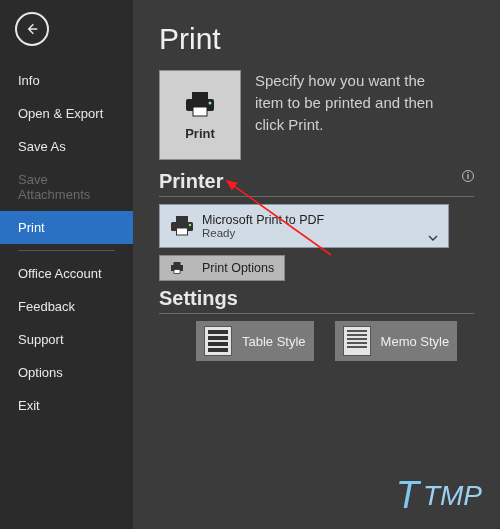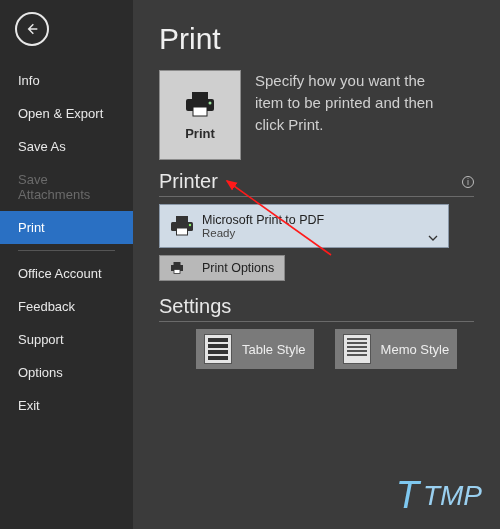--- a/index.html
+++ b/index.html
@@ -37,23 +37,23 @@
   .print-row { display: flex; gap: 14px; align-items: flex-start; margin-bottom: 10px; }
   .print-tile {
     width: 82px; height: 90px; background: #cfcfcf; color: #2b2b2b;
     display: flex; flex-direction: column; align-items: center; justify-content: center;
     border: 1px solid #8c8c8c; cursor: pointer;
   }
   .print-tile .p-icon { margin-bottom: 8px; }
   .print-tile .p-label { font-size: 13px; font-weight: 600; color: #2b2b2b; }
   .help-text { font-size: 15px; color: #d0d0d0; line-height: 1.45; max-width: 200px; }
   .section-head {
-    font-size: 20px; font-weight: 400; color: #e8e8e8;
+    font-size: 20px; font-weight: 700; color: #e8e8e8;
     border-bottom: 1px solid #6a6a6a; padding-bottom: 3px; margin-top: 6px;
-    display: flex; justify-content: space-between; align-items: center;
+    display: flex; justify-content: space-between; align-items: flex-start;
   }
   .info-dot { width: 12px; height: 12px; border: 1px solid #bcbcbc; border-radius: 50%; color:#bcbcbc; font-size:9px; text-align:center; line-height:11px; }
   .printer-dd {
     margin-top: 7px; height: 44px; background: #d0dbe6; border: 1px solid #8a98a8;
     display: flex; align-items: center; padding: 0 8px; cursor: pointer;
     position: relative; max-width: 290px;
   }
   .printer-dd .dd-icon { width: 28px; height: 28px; display:flex; align-items:center; justify-content:center; }
   .printer-dd .dd-text { flex:1; padding-left:6px; }
   .printer-dd .dd-name { font-size: 12.5px; color: #222; }
@@ -147,21 +147,21 @@
     <div class="opt-btn">
       <svg width="14" height="14" viewBox="0 0 14 14">
         <rect x="1" y="4" width="12" height="6" fill="#333"></rect>
         <rect x="3.5" y="1" width="7" height="3.5" fill="#333"></rect>
         <rect x="4" y="8.5" width="6" height="4" fill="#fff" stroke="#333" stroke-width="0.8"></rect>
       </svg>
       <span>Print Options</span>
     </div>
 
     
-    <div class="section-head" style="margin-top:14px;">
+    <div class="section-head" style="margin-top:6px;">
       <span>Settings</span>
     </div>
     <div class="style-list">
       <div class="style-item">
         <div class="s-thumb table">
           <div class="ln"></div>
             <div class="ln"></div>
             <div class="ln"></div>
             <div class="ln"></div>
         </div>

